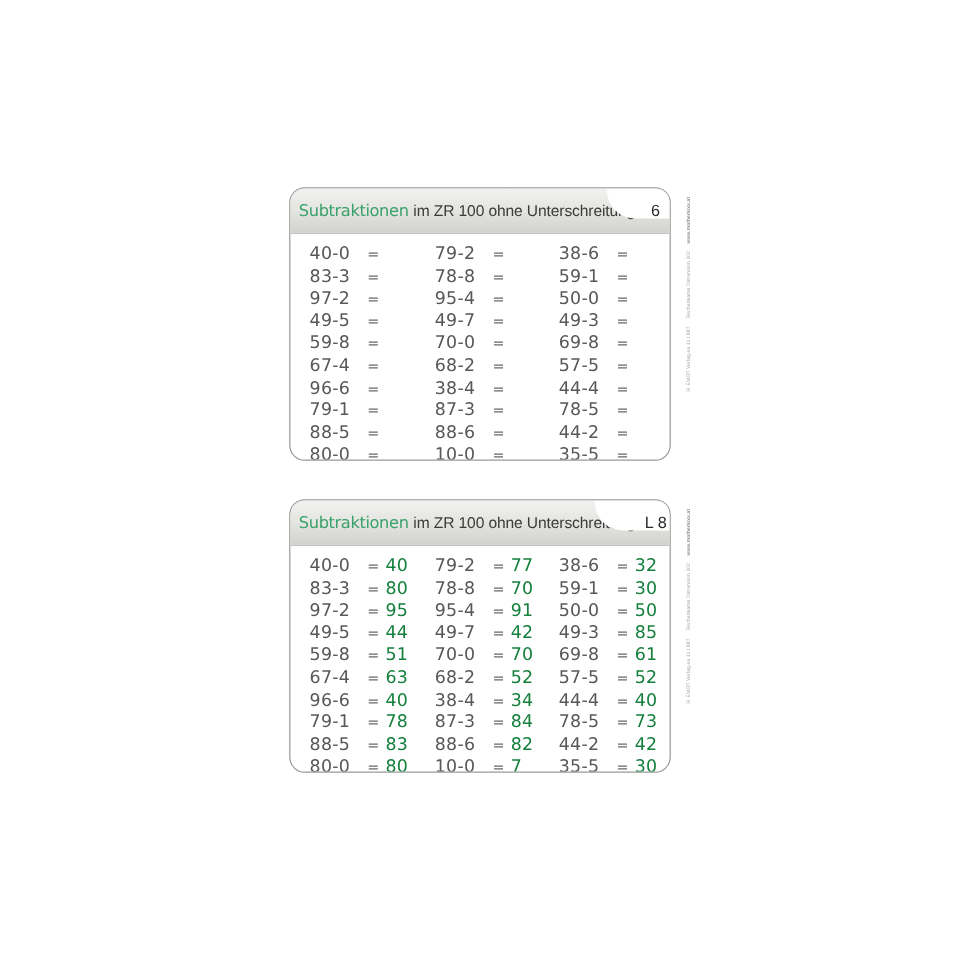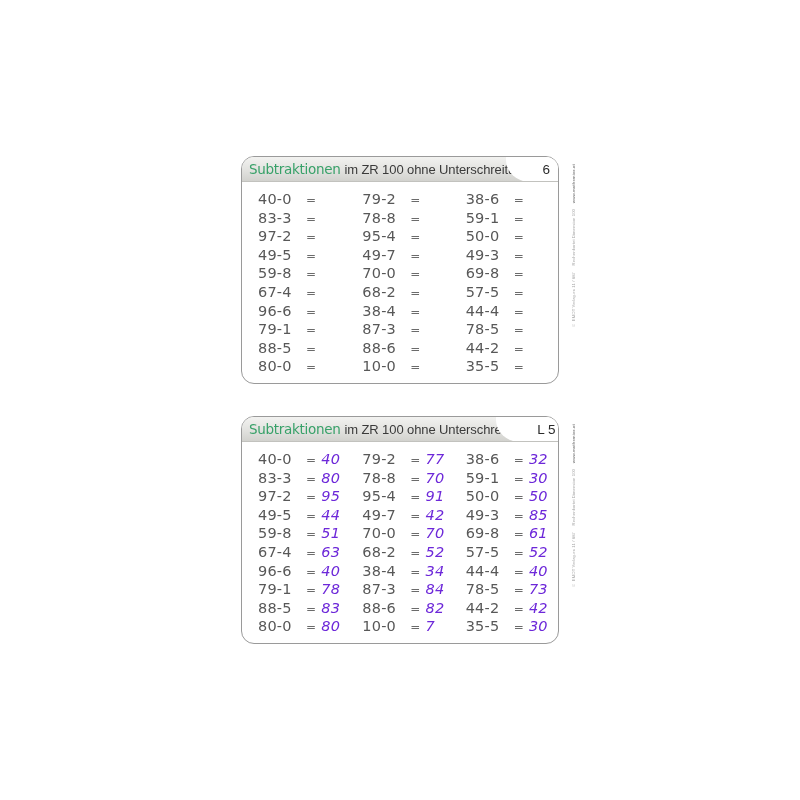--- a/index.html
+++ b/index.html
@@ -33,21 +33,21 @@
     border-radius: 13px;
     box-sizing: border-box;
     overflow: hidden;
   }
   .card-top    { top: 156px;  height: 228px; }
   .card-bottom { top: 416px;  height: 228px; }
 
   
   .card-header {
     position: relative;
-    height: 25px;
+    height: 38px;
     background: linear-gradient(to bottom, #f2f2f0 0%, #e2e2df 55%, #d2d2ce 100%);
     border-bottom: 1px solid #c2c2be;
     display: flex;
     align-items: center;
     padding: 0 6px 0 7px;
     box-sizing: border-box;
     white-space: nowrap;
     overflow: hidden;
   }
   .hdr-accent {
@@ -120,25 +120,24 @@
   }
   .eq {
     display: inline-block;
     font-size: 12px;
     color: #6b6b6b;
     margin-left: 1px;
     margin-right: 5px;
   }
   .ans {
     display: inline-block;
-    color: #6d28d9;
+    color: #15803d;
     font-family: "DejaVu Sans", sans-serif;
     font-size: 14.5px;
     min-width: 22px;
-    font-style: italic;
   }
 
   
   .side-text {
     position: absolute;
     left: 566px;
     width: 14px;
     display: flex;
     flex-direction: column;
     align-items: center;
@@ -317,21 +316,21 @@
     <span class="side-line">© EMOT Verlag.eu 11 / 887</span>
   </div>
 
   <div class="card card-bottom">
 
     <div class="card-header">
       <span class="hdr-accent">Subtraktionen</span>
       <span class="hdr-rest">im ZR 100 ohne Unterschreitung</span>
       <span class="hdr-spacer"></span>
       <span class="hdr-curl"></span>
-      <span class="hdr-badge">L 5</span>
+      <span class="hdr-badge">L 8</span>
     </div>
 
     <div class="card-body">
 
       <div class="col col-1">
         <div class="row">
             <span class="expr">40-0</span>
             <span class="eq">=</span>
             <span class="ans">40</span>
           </div>

